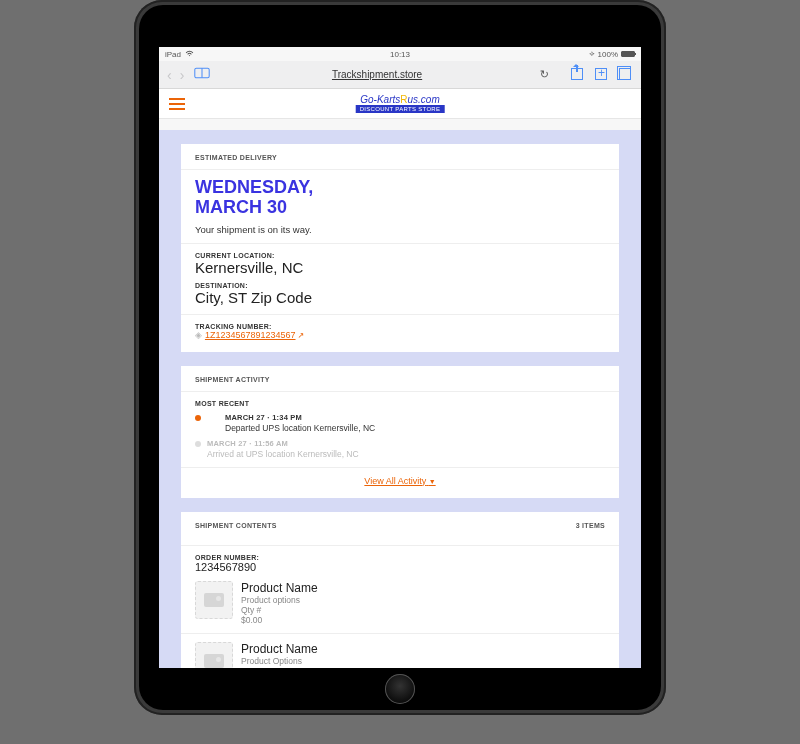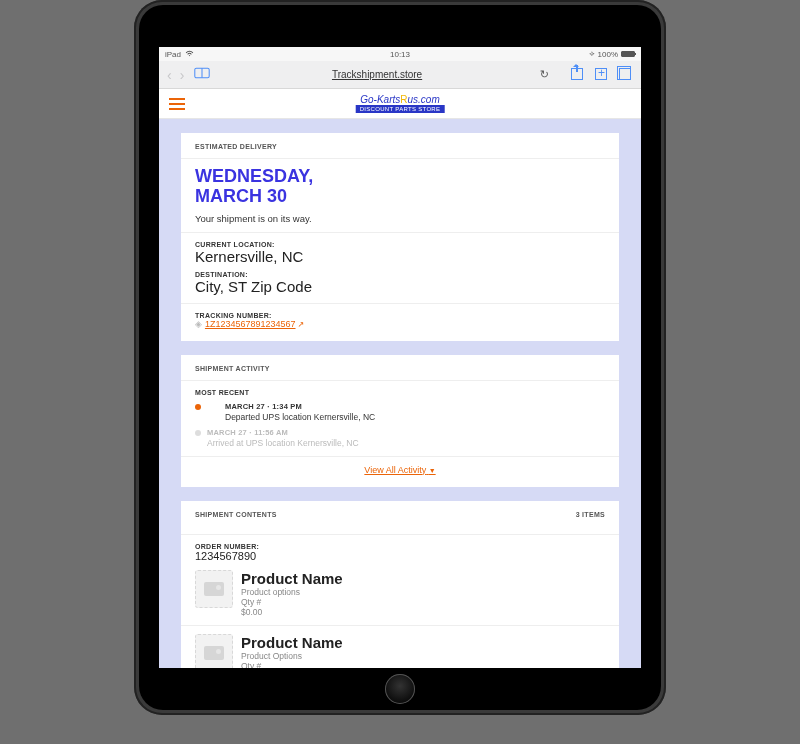--- a/index.html
+++ b/index.html
@@ -95,20 +95,21 @@
   }
   .logo .sub { display:block; font-size:6px; background:#2936c6; color:#fff; padding:1px 4px; font-style:normal; letter-spacing:.3px;}
   .logo .y { color:#f2b705; font-style:normal;}
 
   
   .page {
     background:#d6daf5;
     height: calc(100% - 14px - 28px - 30px);
     overflow:hidden;
     padding: 14px 22px;
+    margin-top: 11px;
   }
   .card {
     background:#fff;
     margin-bottom: 14px;
     padding: 10px 14px 12px;
     font-size: 9px;
     color:#222;
   }
   .sect-label {
     font-size: 7px; letter-spacing:.3px;
@@ -155,21 +156,21 @@
   }
   .thumb-inner {
     width:20px; height:14px;
     background:#d6d6d6; border-radius:2px;
     position:relative;
   }
   .thumb-inner::after{
     content:""; position:absolute; right:3px; top:3px;
     width:5px; height:5px; border-radius:50%; background:#e6e6e6;
   }
-  .pname { font-size:15px; font-weight:700; color:#222;}
+  .pname { font-size:12px; font-weight:400; color:#222;}
   .popt { font-size:8.5px; color:#888;}
 </style>
 </head>
 <body>
 
 <div class="ipad">
   <div class="ipad-inner">
     <div class="home-btn"></div>
     <div class="screen">
 

